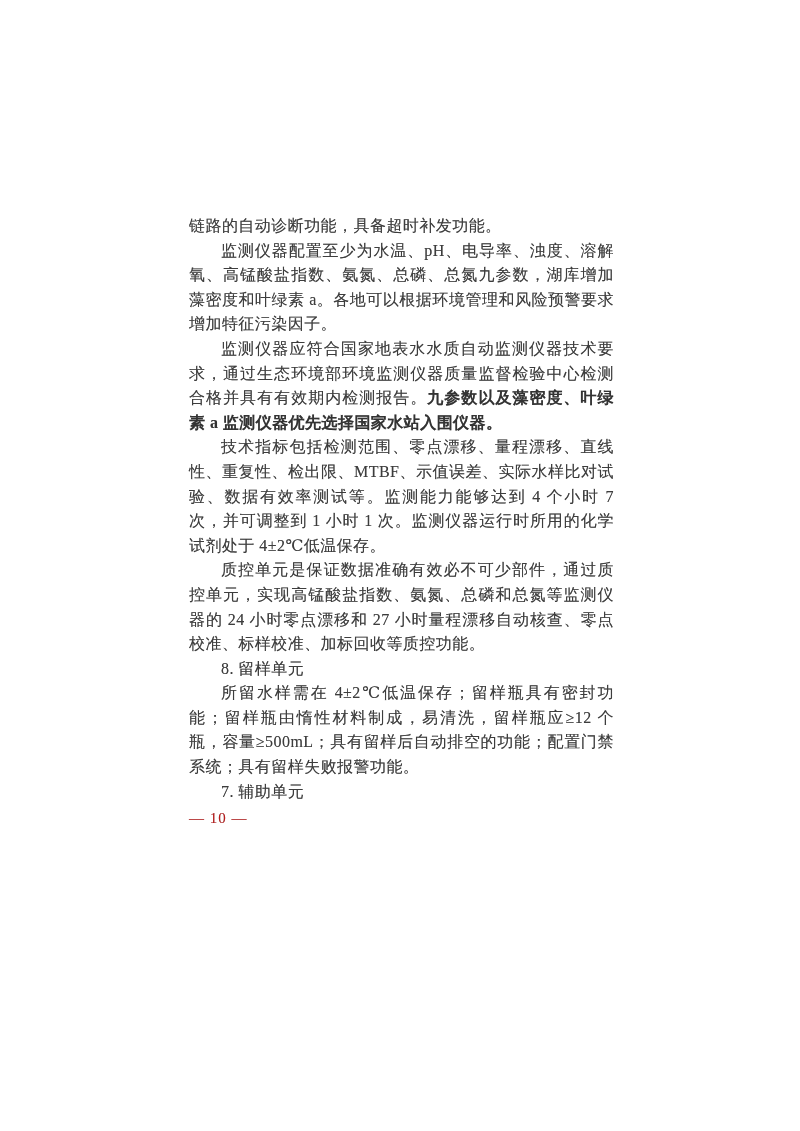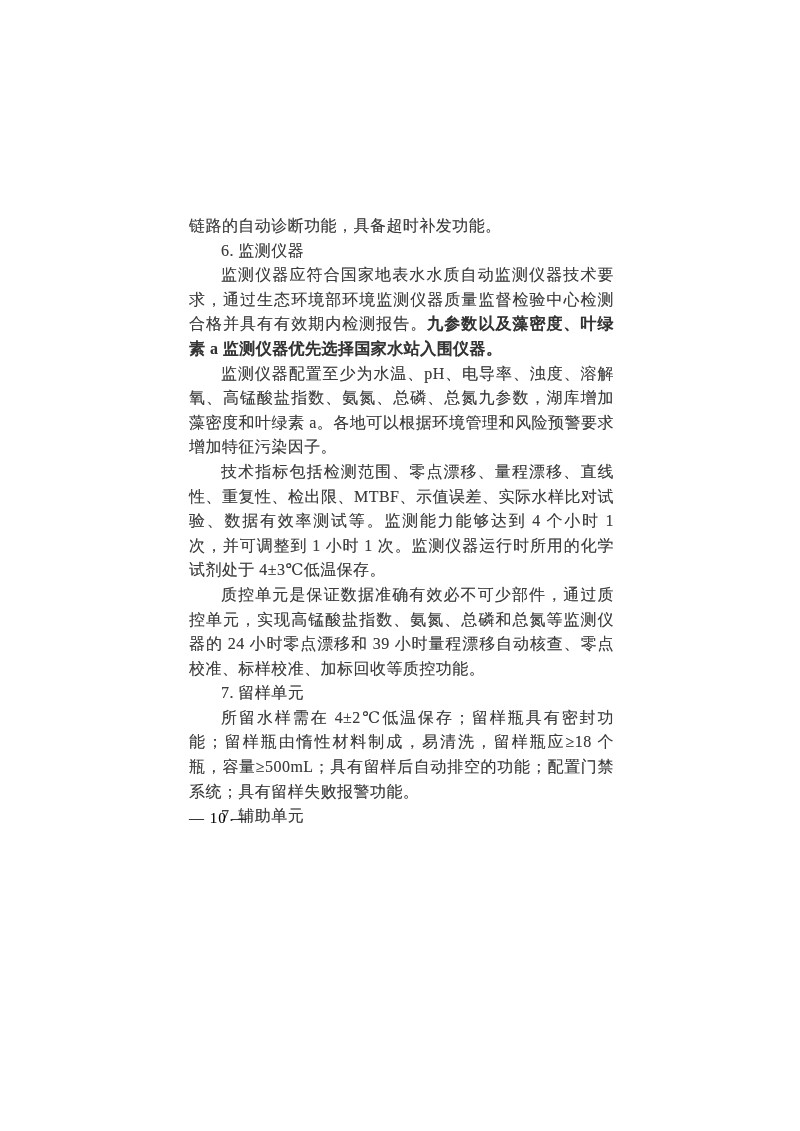--- a/index.html
+++ b/index.html
@@ -48,49 +48,48 @@
     font-size: 16px;
   }
   .bold-run {
     font-weight: bold;
     color: #333333;
   }
   .page-footer {
     position: absolute;
     left: 189px;
     top: 794px;
-    color: #000000;
+    color: #b91c1c;
     font-size: 15px;
     letter-spacing: 1px;
     text-shadow: 0 0 0.6px rgba(80,80,80,0.45);
   }
 </style>
 </head>
 <body>
 
 <div class="doc-page">
 
   <div class="page-content">
 
     <p class="para no-indent">链路的自动诊断功能，具备超时补发功能。</p>
 
-    <p class="heading">6. 监测仪器</p>
+
+    <p class="para">监测仪器配置至少为水温、pH、电导率、浊度、溶解氧、高锰酸盐指数、氨氮、总磷、总氮九参数，湖库增加藻密度和叶绿素 a。各地可以根据环境管理和风险预警要求增加特征污染因子。</p>
 
     <p class="para"><span>监测仪器应符合国家地表水水质自动监测仪器技术要求，通过生态环境部环境监测仪器质量监督检验中心检测合格并具有有效期内检测报告。</span><span class="bold-run">九参数以及藻密度、叶绿素 a 监测仪器优先选择国家水站入围仪器。</span></p>
 
-    <p class="para">监测仪器配置至少为水温、pH、电导率、浊度、溶解氧、高锰酸盐指数、氨氮、总磷、总氮九参数，湖库增加藻密度和叶绿素 a。各地可以根据环境管理和风险预警要求增加特征污染因子。</p>
-
-    <p class="para">技术指标包括检测范围、零点漂移、量程漂移、直线性、重复性、检出限、MTBF、示值误差、实际水样比对试验、数据有效率测试等。监测能力能够达到 4 个小时 1 次，并可调整到 1 小时 1 次。监测仪器运行时所用的化学试剂处于 4±3℃低温保存。</p>
+    <p class="para">技术指标包括检测范围、零点漂移、量程漂移、直线性、重复性、检出限、MTBF、示值误差、实际水样比对试验、数据有效率测试等。监测能力能够达到 4 个小时 7 次，并可调整到 1 小时 1 次。监测仪器运行时所用的化学试剂处于 4±2℃低温保存。</p>
 
 
-    <p class="para">质控单元是保证数据准确有效必不可少部件，通过质控单元，实现高锰酸盐指数、氨氮、总磷和总氮等监测仪器的 24 小时零点漂移和 39 小时量程漂移自动核查、零点校准、标样校准、加标回收等质控功能。</p>
+    <p class="para">质控单元是保证数据准确有效必不可少部件，通过质控单元，实现高锰酸盐指数、氨氮、总磷和总氮等监测仪器的 24 小时零点漂移和 27 小时量程漂移自动核查、零点校准、标样校准、加标回收等质控功能。</p>
 
-    <p class="heading">7. 留样单元</p>
+    <p class="heading">8. 留样单元</p>
 
-    <p class="para">所留水样需在 4±2℃低温保存；留样瓶具有密封功能；留样瓶由惰性材料制成，易清洗，留样瓶应≥18 个瓶，容量≥500mL；具有留样后自动排空的功能；配置门禁系统；具有留样失败报警功能。</p>
+    <p class="para">所留水样需在 4±2℃低温保存；留样瓶具有密封功能；留样瓶由惰性材料制成，易清洗，留样瓶应≥12 个瓶，容量≥500mL；具有留样后自动排空的功能；配置门禁系统；具有留样失败报警功能。</p>
 
     <p class="heading">7. 辅助单元</p>
 
   </div>
 
   <div class="page-footer">— 10 —</div>
 
 </div>
 
 </body></html>

